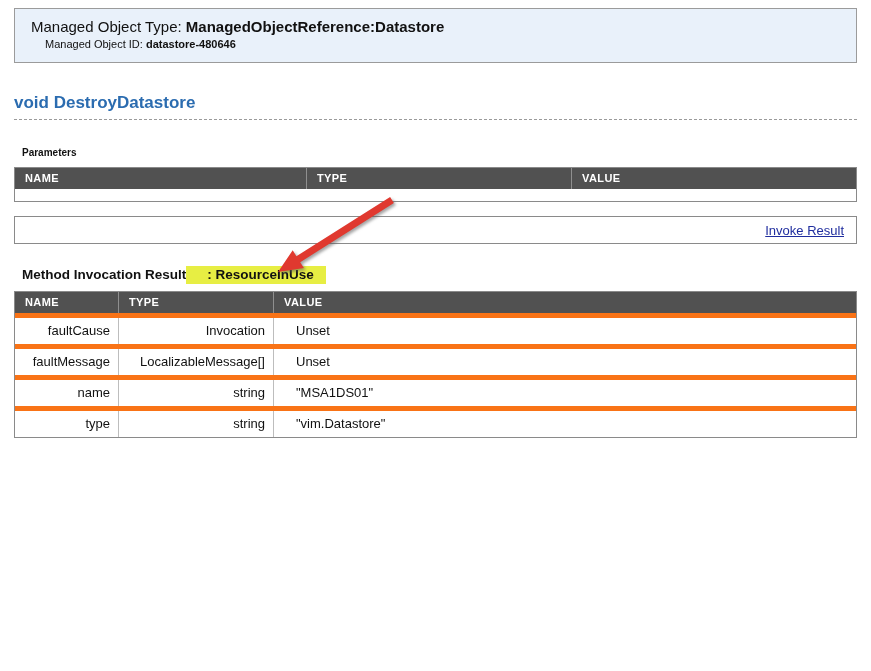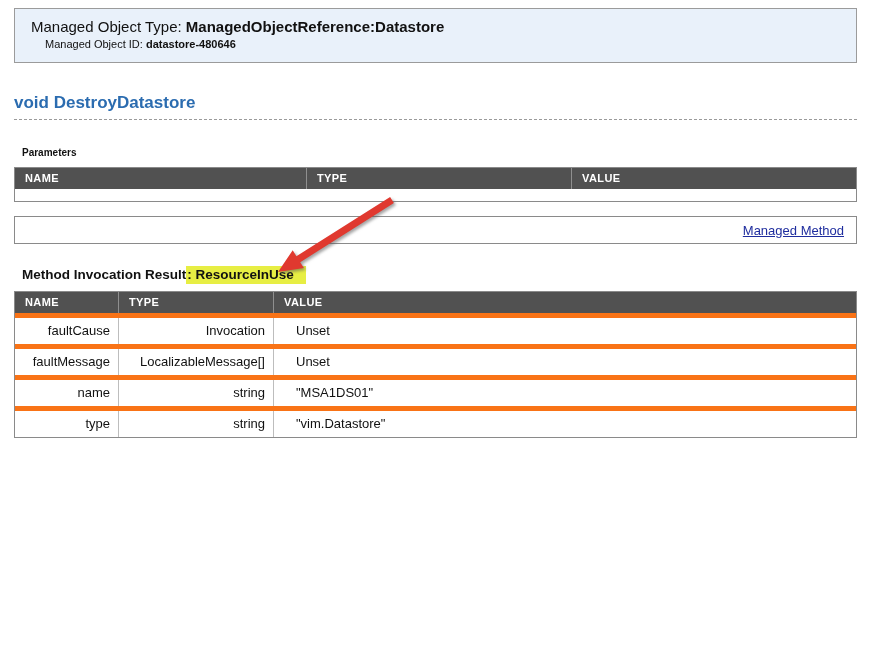--- a/index.html
+++ b/index.html
@@ -78,21 +78,21 @@
     color:#1f2d9e;
     font-size:13px;
     text-decoration:underline;
     cursor:pointer;
   }
 
   
   .result-line { margin:21px 0 0 8px; font-size:13.5px; font-weight:bold; line-height:19px; }
   .hl {
     background:#e7ee43;
-    padding:1px 12px 2px 1px;
+    padding:1px 12px 2px 21px;
   }
 
   .arrow-overlay {
     position:absolute; left:0; top:0; width:871px; height:671px;
     pointer-events:none; z-index:5;
   }
 </style>
 </head>
 <body>
 
@@ -117,21 +117,21 @@
     <div class="tbl">
       <div class="tbl-header">
         <div class="hcell p-c1">NAME</div>
         <div class="hcell p-c2">TYPE</div>
         <div class="hcell p-c3">VALUE</div>
       </div>
       <div class="empty-row"></div>
     </div>
 
     <div class="invoke-box">
-      <a class="invoke-link" href="#">Managed Method</a>
+      <a class="invoke-link" href="#">Invoke Result</a>
     </div>
 
     <div class="result-line">
       <span>Method Invocation Result</span><span class="hl">: ResourceInUse</span>
     </div>
 
     <div class="tbl" style="margin-top:7px;">
       <div class="tbl-header">
         <div class="hcell r-c1">NAME</div>
         <div class="hcell r-c2">TYPE</div>

